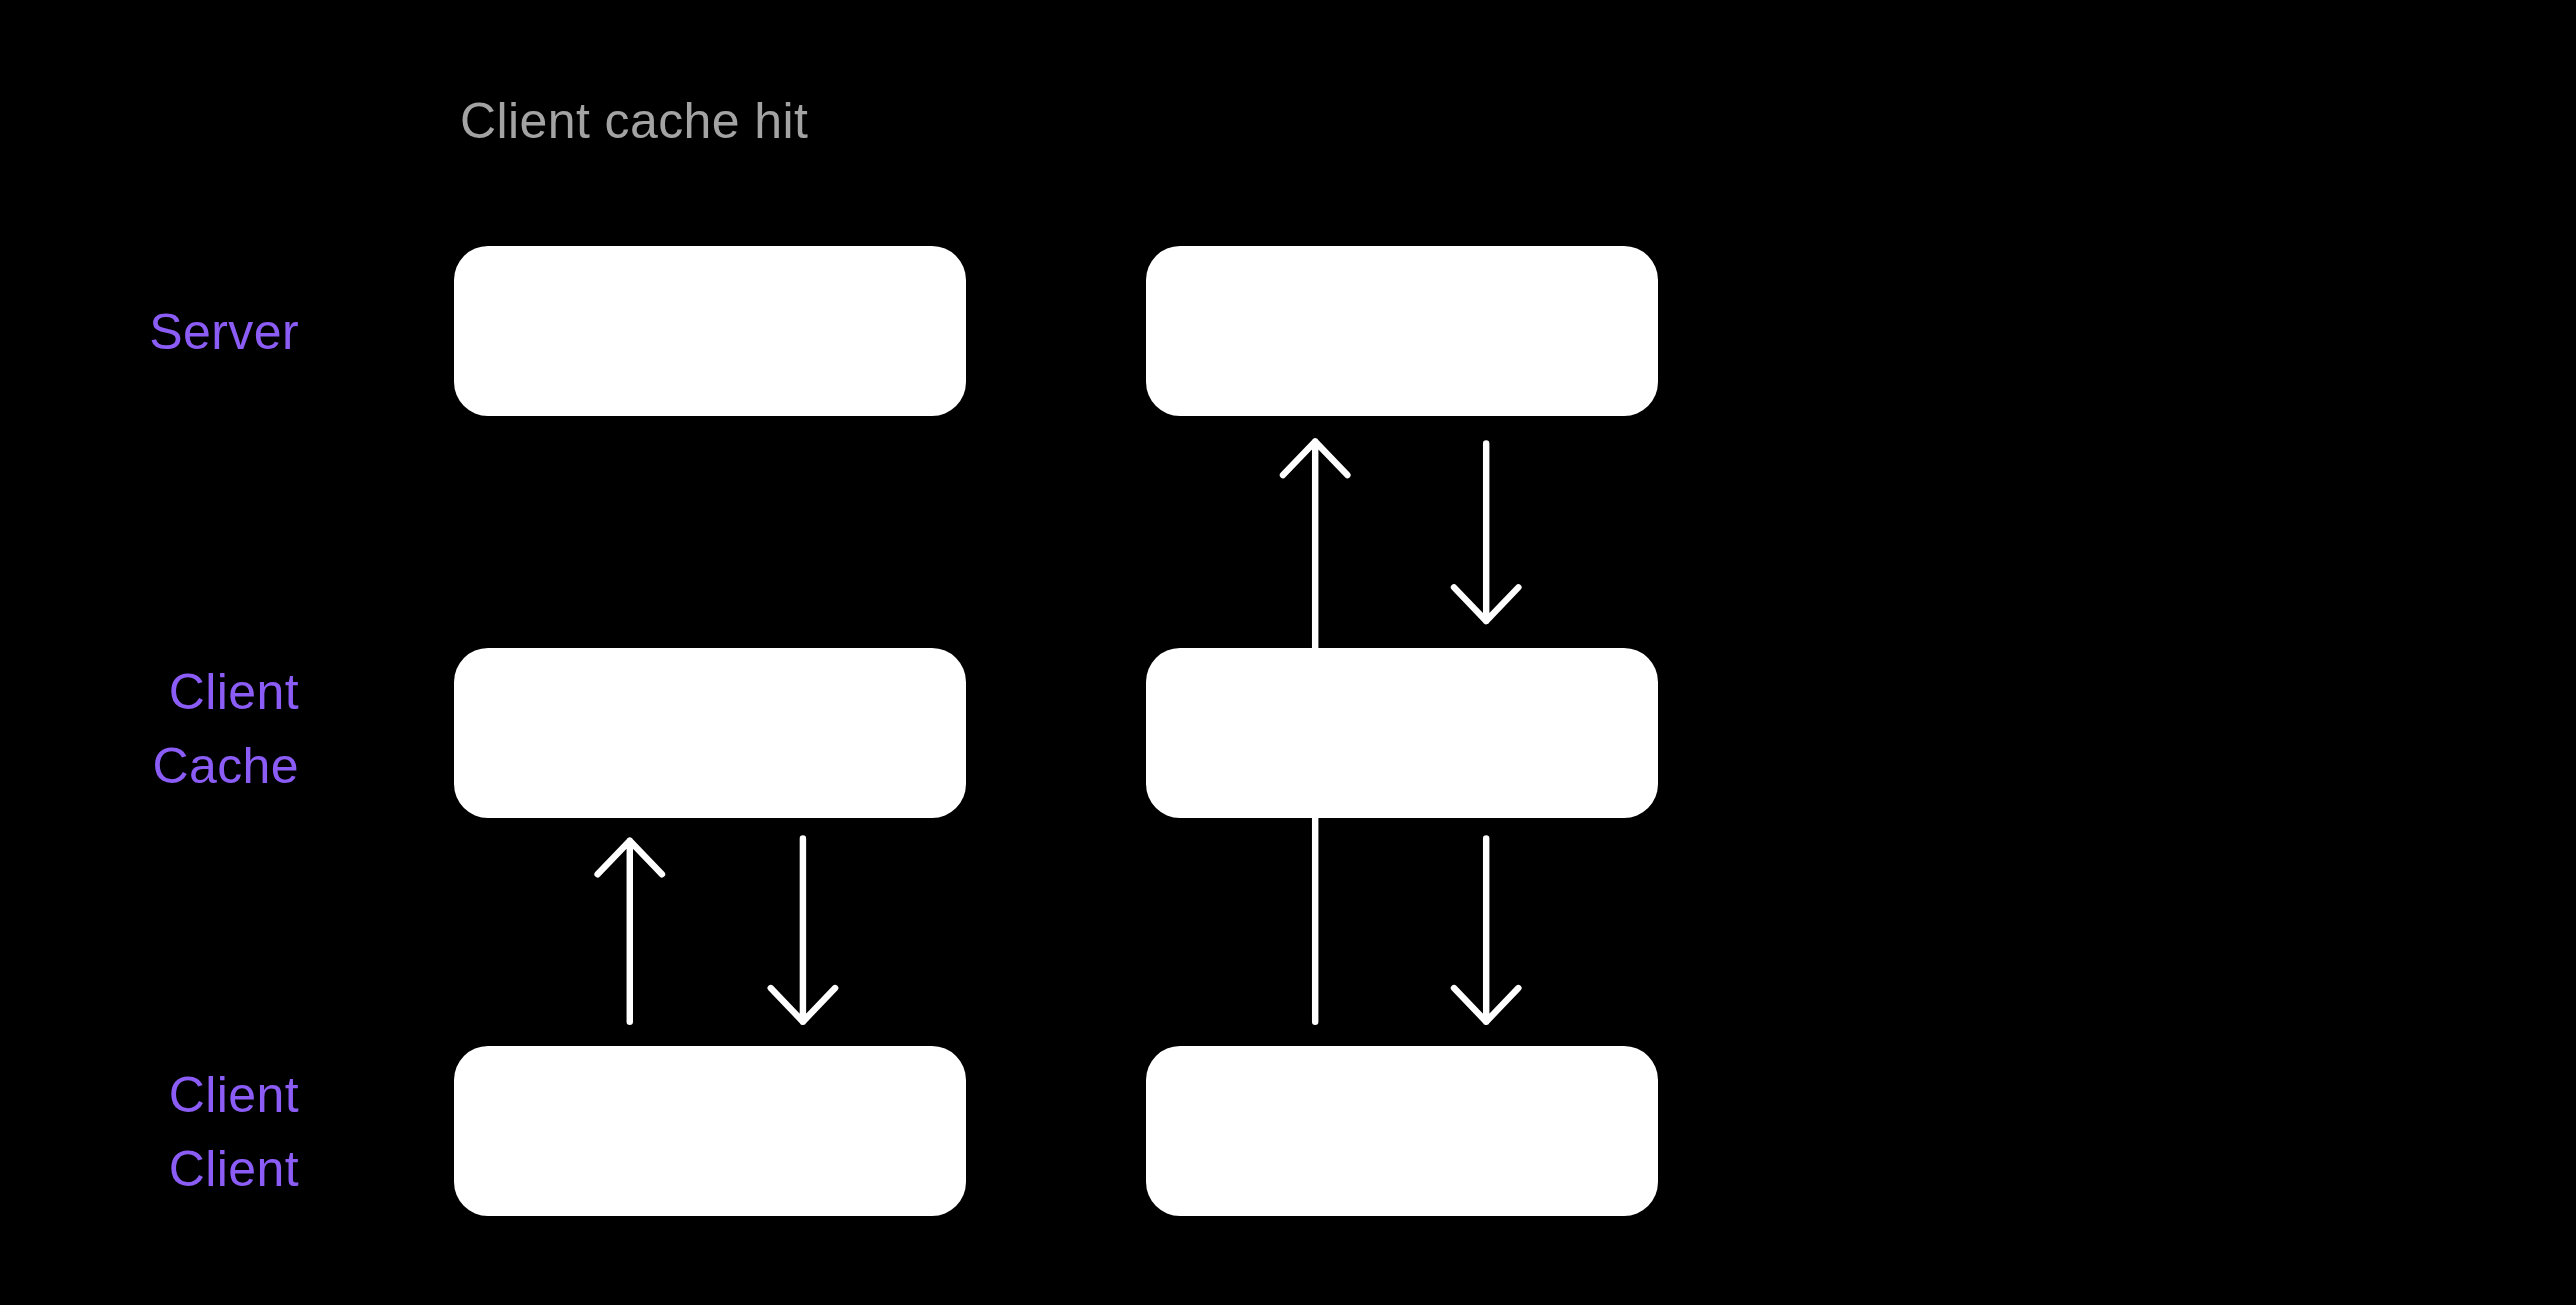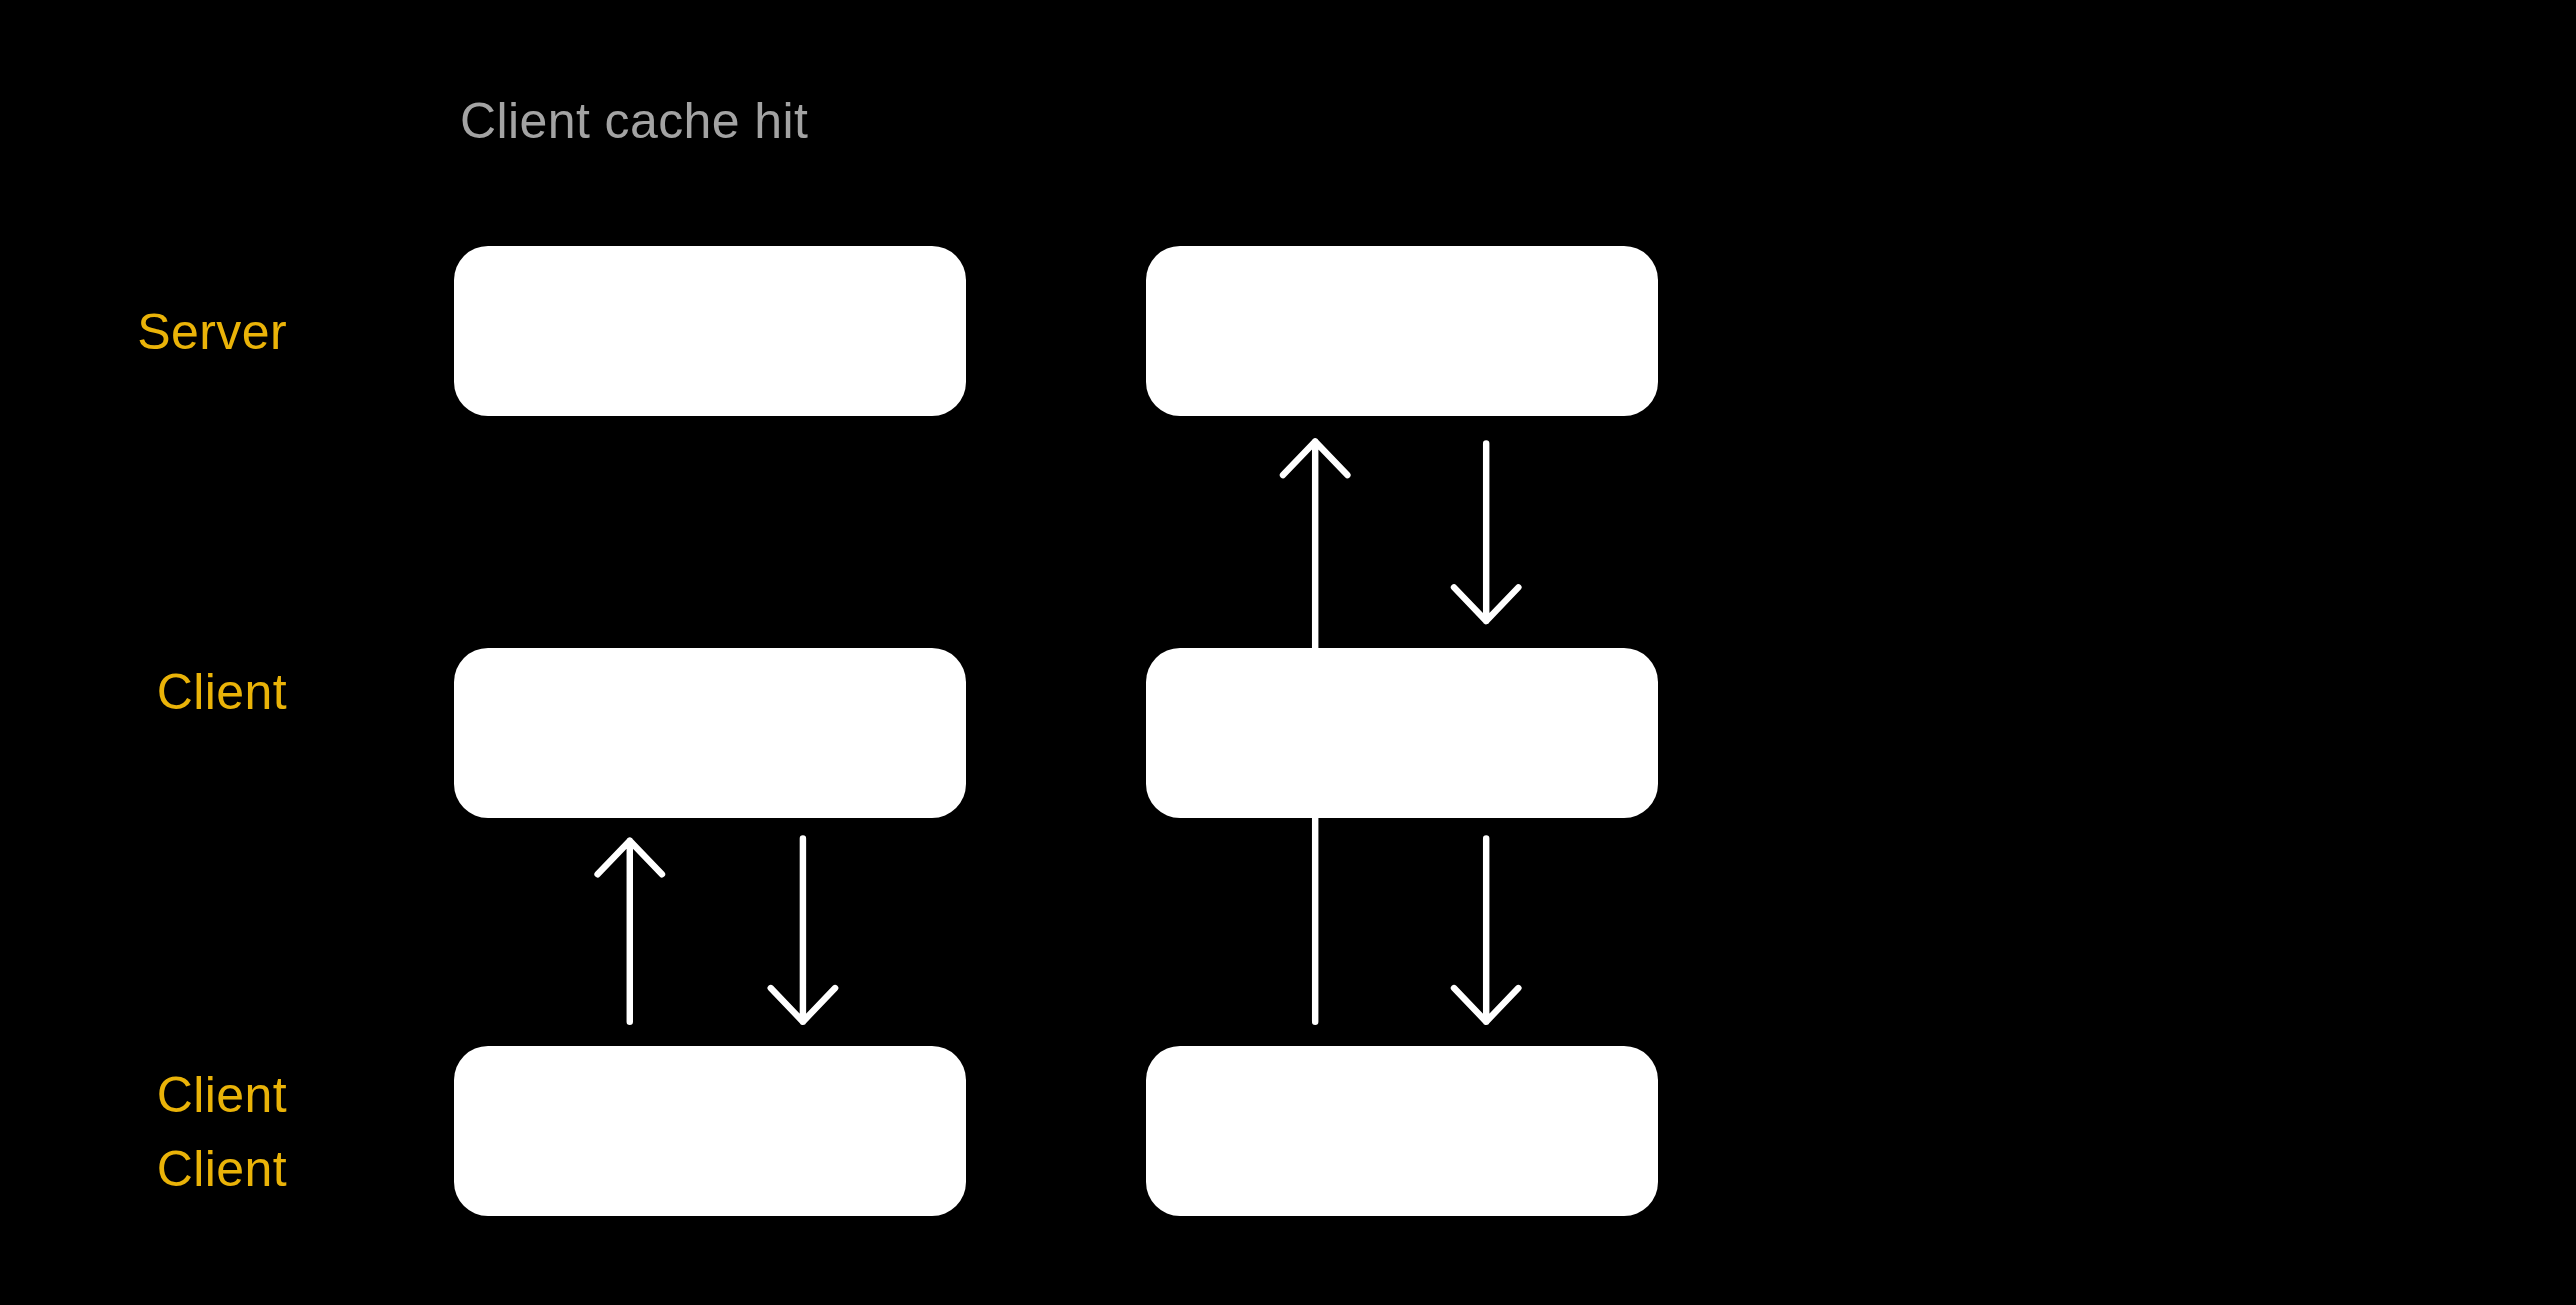--- a/index.html
+++ b/index.html
@@ -26,26 +26,26 @@
     font-size: 50px;
     font-weight: 500;
     color: #a3a3a3;
     white-space: nowrap;
     letter-spacing: 0.4px;
   }
   .col-header.hit  { left: 460px; }
   .col-header.miss { left: 1150px; }
   .row-label {
     position: absolute;
-    left: 4px;
+    left: 16px;
     width: 283px;
     text-align: right;
     font-size: 50px;
     font-weight: 500;
-    color: #eab308;
+    color: #8b5cf6;
     line-height: 74px;
     letter-spacing: 0.4px;
   }
   .row-label.server        { top: 295px; }
   .row-label.client-cache  { top: 655px; }
   .row-label.client-render { top: 1058px; }
   .box {
     position: absolute;
     width: 512px;
     height: 170px;
@@ -80,20 +80,21 @@
   <div class="box col1 row3"></div>
   <div class="box col2 row3"></div>
 
   <div class="col-header hit">Client cache hit</div>
 
   <div class="row-label server">
     <div>Server</div>
   </div>
   <div class="row-label client-cache">
     <div>Client</div>
+    <div>Cache</div>
   </div>
   <div class="row-label client-render">
     <div>Client</div>
     <div>Client</div>
   </div>
 
 </div>
 
 
 </body></html>

